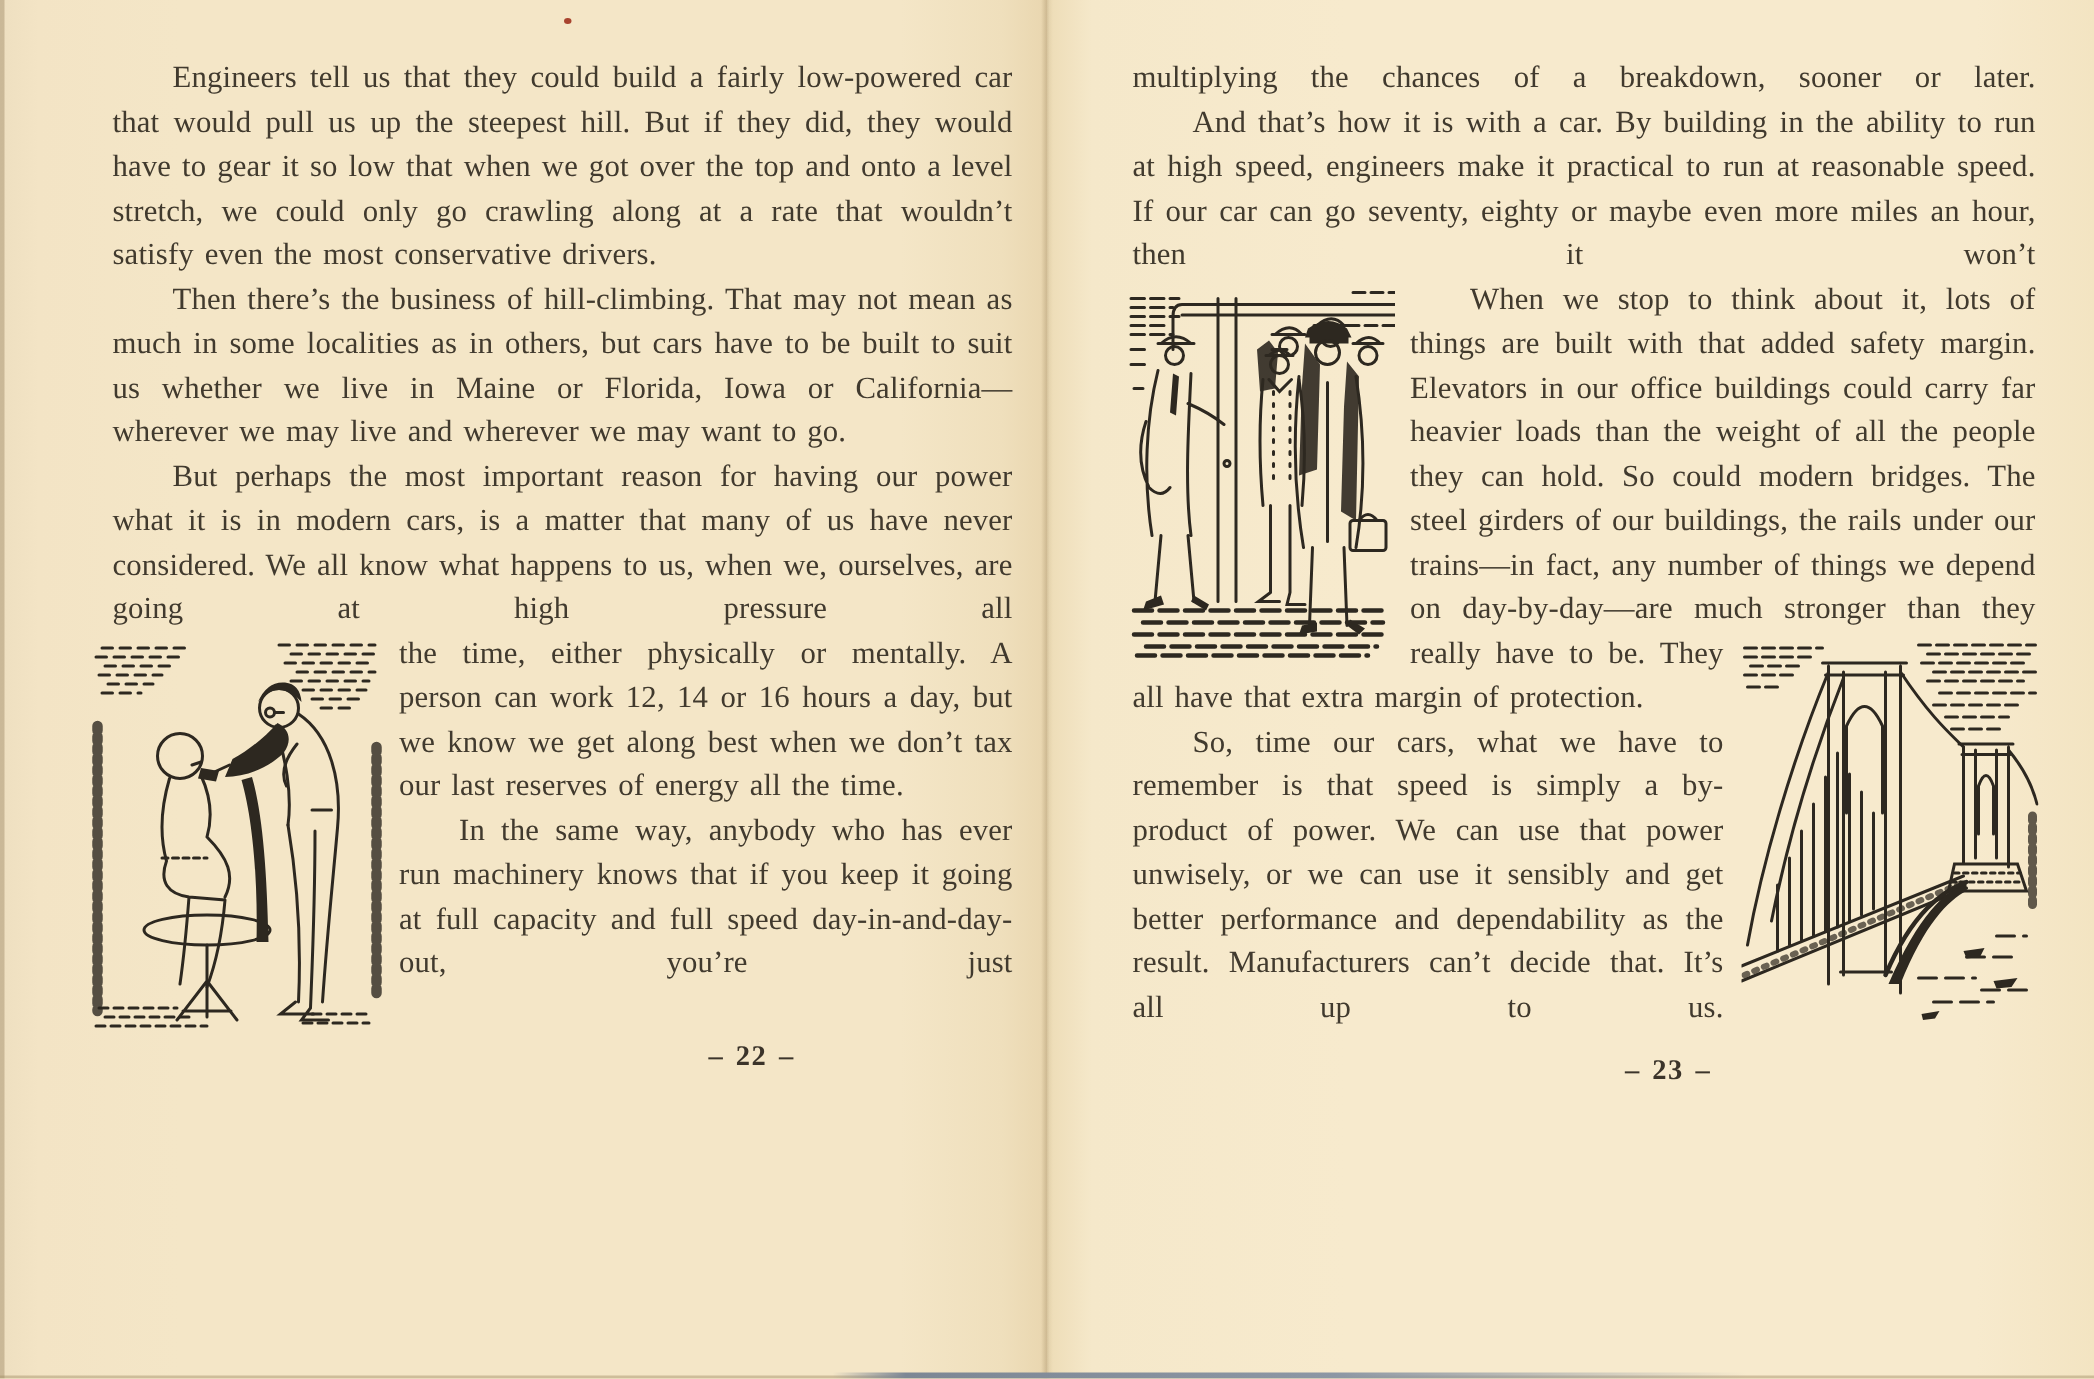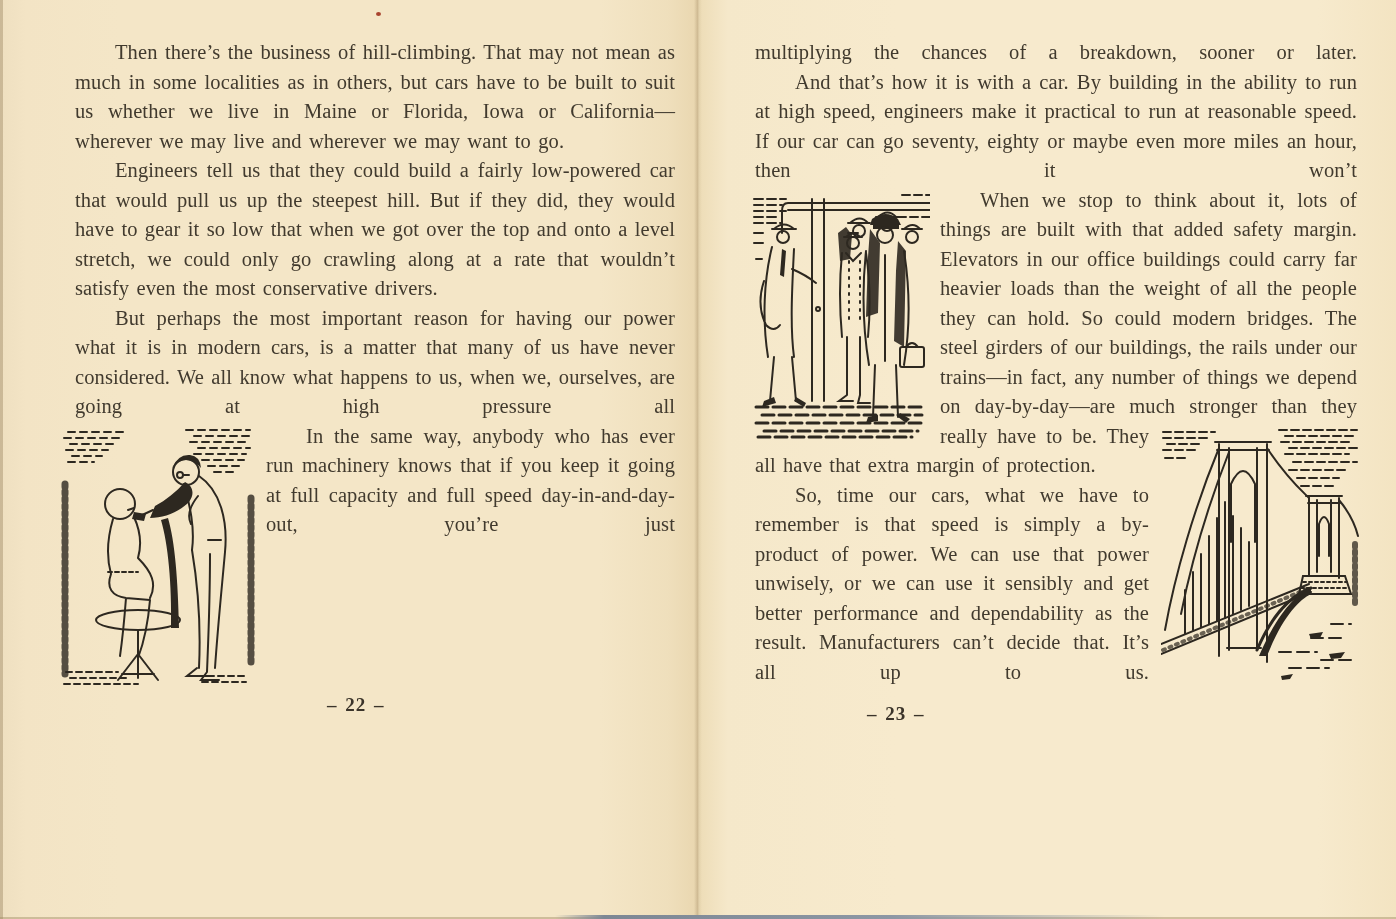--- a/index.html
+++ b/index.html
@@ -63,36 +63,36 @@
   .ind  { text-indent: 40px; }
   .fw-last { text-align-last: justify; }
 
   .ill { display: block; }
   .ill-doctor   { float: left;  width: 200px; height: 266px; margin: 2px 8px 0 -17px; }
   .ill-elevator { float: left;  width: 178px; height: 250px; margin: 3px 10px 0 -3px; }
   .ill-bridge   { float: right; width: 198px; height: 261px; margin: 2px -2px 0 12px; }
 
   .page-num {
     font-size: 19px; font-weight: bold; letter-spacing: 1px;
-    color: #3b342a; clear: both; text-align: left;
+    color: #3b342a; clear: both; text-align: center;
   }
   .page-num-left  { margin: 12px 0 0 252px; }
   .page-num-right { margin: 12px 0 0 112px; }
 
   svg .art { stroke: #2d2820; stroke-width: 2; fill: none; stroke-linecap: round; }
 </style>
 </head>
 <body>
 
 <div class="spread">
 
   <div class="page page-left">
     <div class="text-col text-col-left">
+      <p class="para ind">Engineers tell us that they could build a fairly low-powered car that would pull us up the steepest hill. But if they did, they would have to gear it so low that when we got over the top and onto a level stretch, we could only go crawling along at a rate that wouldn’t satisfy even the most conservative drivers.</p>
       <p class="para ind">Then there’s the business of hill-climbing. That may not mean as much in some localities as in others, but cars have to be built to suit us whether we live in Maine or Florida, Iowa or California—wherever we may live and wherever we may want to go.</p>
-      <p class="para ind">Engineers tell us that they could build a fairly low-powered car that would pull us up the steepest hill. But if they did, they would have to gear it so low that when we got over the top and onto a level stretch, we could only go crawling along at a rate that wouldn’t satisfy even the most conservative drivers.</p>
       <p class="para ind fw-last">But perhaps the most important reason for having our power what it is in modern cars, is a matter that many of us have never considered. We all know what happens to us, when we, ourselves, are going at high pressure all</p>
 
       <svg class="ill ill-doctor" viewBox="0 0 200 266" aria-hidden="true">
         <g class="art">
           <path stroke-dasharray="7 5" d="M10 8H70M6 14H64M12 20H58M8 26H50M14 32H44M10 38H36M128 6H192M136 12H194M132 18H190M140 24H192M136 30H188M144 36H186M150 42H182M156 48H178"></path>
           <path stroke-dasharray="3 4" stroke-width="7" opacity=".8" d="M7 60V250M193 74V238"></path>
           <path stroke-dasharray="6 4" d="M8 248H60M12 254H70M6 260H80M150 252H190M144 258H188"></path>
           <ellipse cx="80" cy="196" rx="42" ry="10"></ellipse>
           <path d="M80 206V230M80 230L60 256M80 230L100 256M80 230V254M64 250H96"></path>
           <circle cx="62" cy="80" r="15"></circle>
@@ -104,20 +104,21 @@
           <path d="M125 51h6"></path>
           <path d="M141 52C162 66 170 96 167 128C164 162 160 200 157 244M126 60C132 82 137 104 134 126"></path>
           <path fill="#2d2820" stroke="none" d="M127 58C118 68 108 76 97 82L92 94C106 94 121 88 131 78C137 70 135 62 127 58Z"></path>
           <path d="M95 86L82 92"></path>
           <path fill="#2d2820" stroke="none" d="M76 88l12 2-2 7-12-2z"></path>
           <path fill="#2d2820" stroke="none" d="M103 96C110 120 114 160 113 204L121 204C120 156 117 118 110 94Z"></path>
           <path d="M140 72C132 82 129 92 133 100M134 126C140 162 143 202 141 244M152 130C152 180 150 222 149 248M139 244l-10 8h22M149 248l-6 8h18M150 116h13"></path>
         </g>
       </svg>
 
+      <p class="para">the time, either physically or mentally. A person can work 12, 14 or 16 hours a day, but we know we get along best when we don’t tax our last reserves of energy all the time.</p>
       <p class="para ind fw-last">In the same way, anybody who has ever run machinery knows that if you keep it going at full capacity and full speed day-in-and-day-out, you’re just</p>
 
       <div class="page-num page-num-left">– 22 –</div>
     </div>
   </div>
 
   <div class="page page-right">
     <div class="text-col text-col-right">
       <p class="para fw-last">multiplying the chances of a breakdown, sooner or later.</p>
       <p class="para ind fw-last">And that’s how it is with a car. By building in the ability to run at high speed, engineers make it practical to run at reasonable speed. If our car can go seventy, eighty or maybe even more miles an hour, then it won’t</p>

